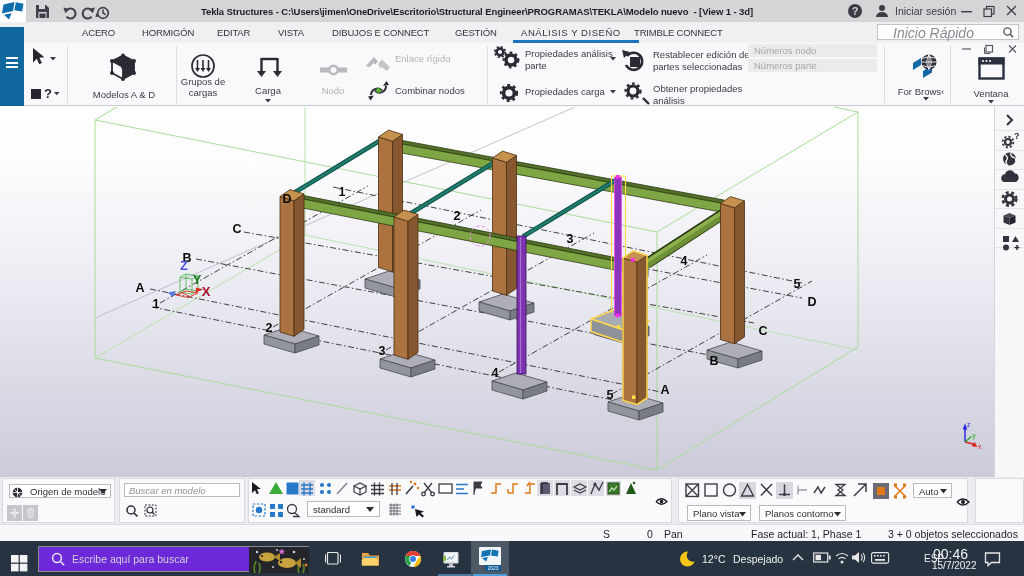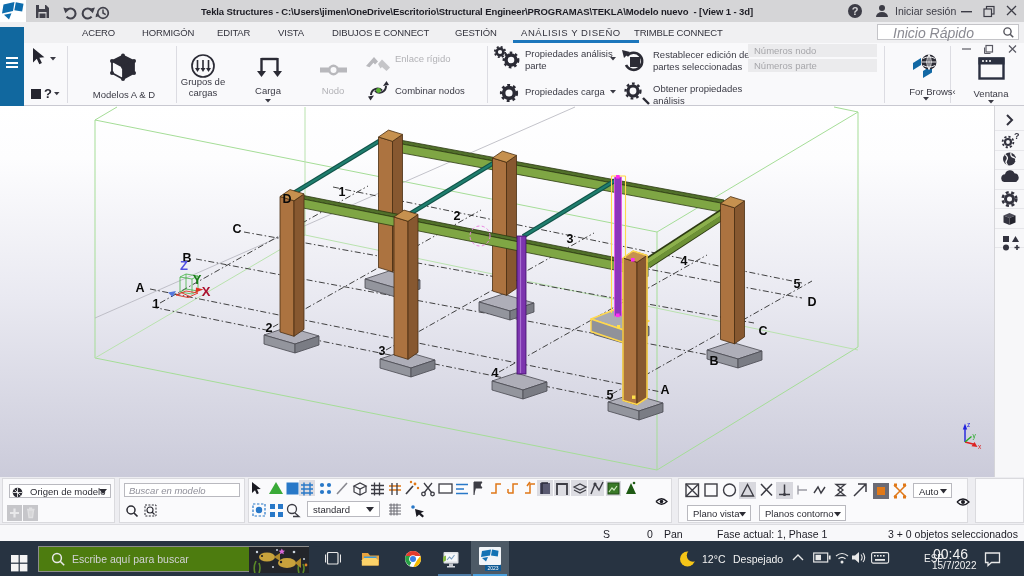--- a/index.html
+++ b/index.html
@@ -29,21 +29,21 @@
   .spsep{position:absolute;left:0;width:30px;height:1px;background:#e6e6ea;}
   
   #toolrow{left:0;top:477px;width:1024px;height:47px;background:#ededf1;}
   .tgroup{position:absolute;top:1px;height:45px;background:#fafafc;border:1px solid #dadade;box-sizing:border-box;}
   .combo{position:absolute;background:#fff;border:1px solid #b9b9bf;box-sizing:border-box;font-size:9.5px;color:#2c2c34;}
   
   #statusbar{left:0;top:524px;width:1024px;height:17px;background:#f8f8fa;border-top:1px solid #dcdce0;box-sizing:border-box;font-size:10.5px;color:#1d1d25;}
   #statusbar span{position:absolute;top:3px;white-space:nowrap;}
   
   #taskbar{left:0;top:541px;width:1024px;height:35px;background:#273341;}
-  #tsearch{left:38px;top:5px;width:271px;height:26px;background:#4d7c0f;border:1px solid #8c8c8c;box-sizing:border-box;}
+  #tsearch{left:38px;top:5px;width:271px;height:26px;background:#6d28d9;border:1px solid #8c8c8c;box-sizing:border-box;}
   #tsearch span{position:absolute;left:33px;top:6px;font-size:10.5px;color:#d2d2d6;}
   .wtext{position:absolute;color:#f2f2f2;font-size:10px;white-space:nowrap;}
 </style>
 </head>
 <body>
 
 <div id="titlebar" class="abs"></div>
 <div id="logo" class="abs">
 <svg width="26" height="22">
   <polygon points="3.5,4.5 14.5,2 13,11 2,13.5" fill="#0e6dad"></polygon>
@@ -127,21 +127,21 @@
   <div class="rlabel2" style="left:395px;top:42px;">Combinar nodos</div>
   <div class="rlabel2" style="left:525px;top:5px;">Propiedades análisis</div>
   <div class="rlabel2" style="left:525px;top:17px;">parte</div>
   <div class="rlabel2" style="left:525px;top:43px;">Propiedades carga</div>
   <div class="rlabel2" style="left:653px;top:6px;">Restablecer edición de</div>
   <div class="rlabel2" style="left:653px;top:18px;">partes seleccionadas</div>
   <div class="rlabel2" style="left:653px;top:40px;">Obtener propiedades</div>
   <div class="rlabel2" style="left:653px;top:52px;">análisis</div>
   <div class="dis-input" style="top:1px;">Números nodo</div>
   <div class="dis-input" style="top:16px;">Números parte</div>
-  <div class="rlabel" style="left:921px;top:43px;padding-left:23px;">For Brows‹</div>
+  <div class="rlabel" style="left:921px;top:43px;">For Brows‹</div>
   <div class="rlabel" style="left:991px;top:45px;">Ventana</div>
 
   <svg class="abs" style="left:0;top:0;" width="1024" height="63">
 
     <path d="M33,5 l0,14.5 3.8,-3.7 2.5,5.5 2.6,-1.2 -2.5,-5.4 5,-0.5 z" fill="#25252f"></path>
     <path d="M50,14 l6,0 -3,3.6 z" fill="#3a3a44"></path>
     <rect x="31" y="46" width="10" height="10" fill="#25252f"></rect>
     <text x="48" y="55" font-size="13" font-weight="bold" fill="#25252f" text-anchor="middle">?</text>
     <path d="M54,49 l5.5,0 -2.75,3.2 z" fill="#3a3a44"></path>
 
@@ -652,21 +652,21 @@
       <svg class="abs" style="right:3px;top:6px;" width="8" height="6">
         <path d="M0,0 l7,0 -3.5,4.5 z" fill="#2c2c34"></path>
       </svg>
     </div>
 </div>
 
 <div id="statusbar" class="abs">
   <span style="left:603px;">S</span>
   <span style="left:647px;">0</span>
   <span style="left:664px;">Pan</span>
-  <span style="left:686px;padding-left:31px;">Fase actual: 1, Phase 1</span>
+  <span style="left:720px;padding-left:31px;">Fase actual: 1, Phase 1</span>
   <span style="left:888px;">3 + 0 objetos seleccionados</span>
 </div>
 
 <div id="taskbar" class="abs">
   <svg class="abs" style="left:11px;top:14px;" width="17" height="17">
     <rect x="0" y="0" width="7.6" height="7.6" fill="#f4f4f4"></rect>
     <rect x="8.8" y="0" width="7.6" height="7.6" fill="#f4f4f4"></rect>
     <rect x="0" y="8.8" width="7.6" height="7.6" fill="#f4f4f4"></rect>
     <rect x="8.8" y="8.8" width="7.6" height="7.6" fill="#f4f4f4"></rect>
   </svg>

